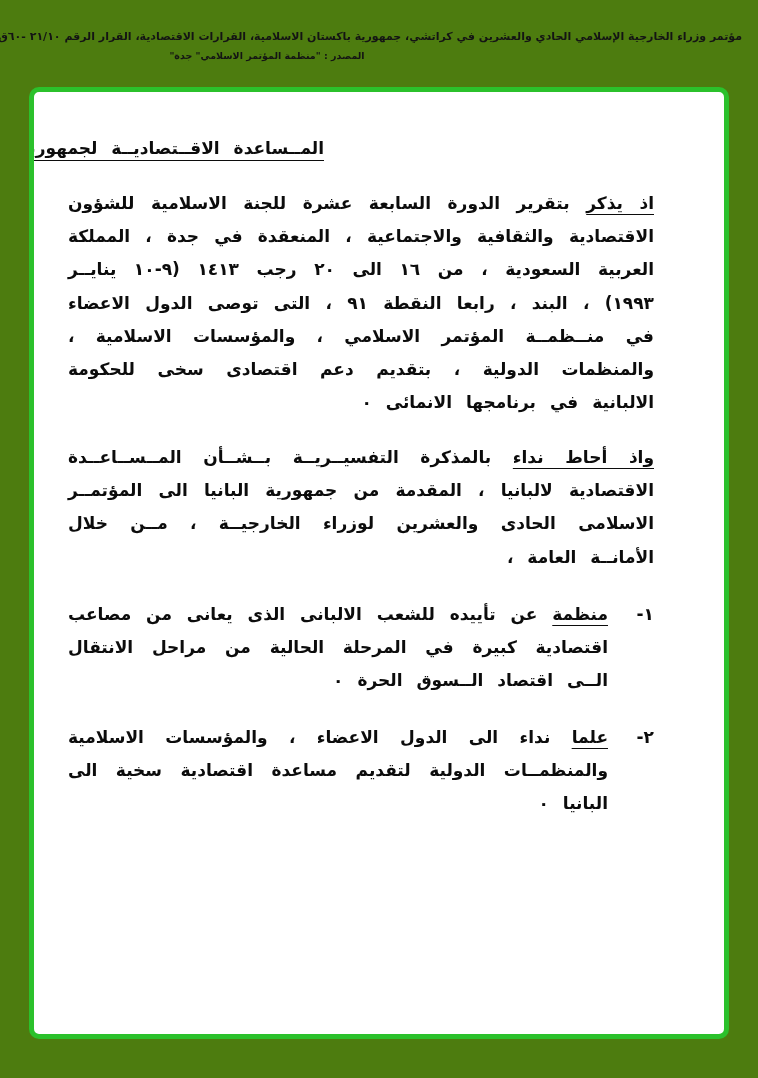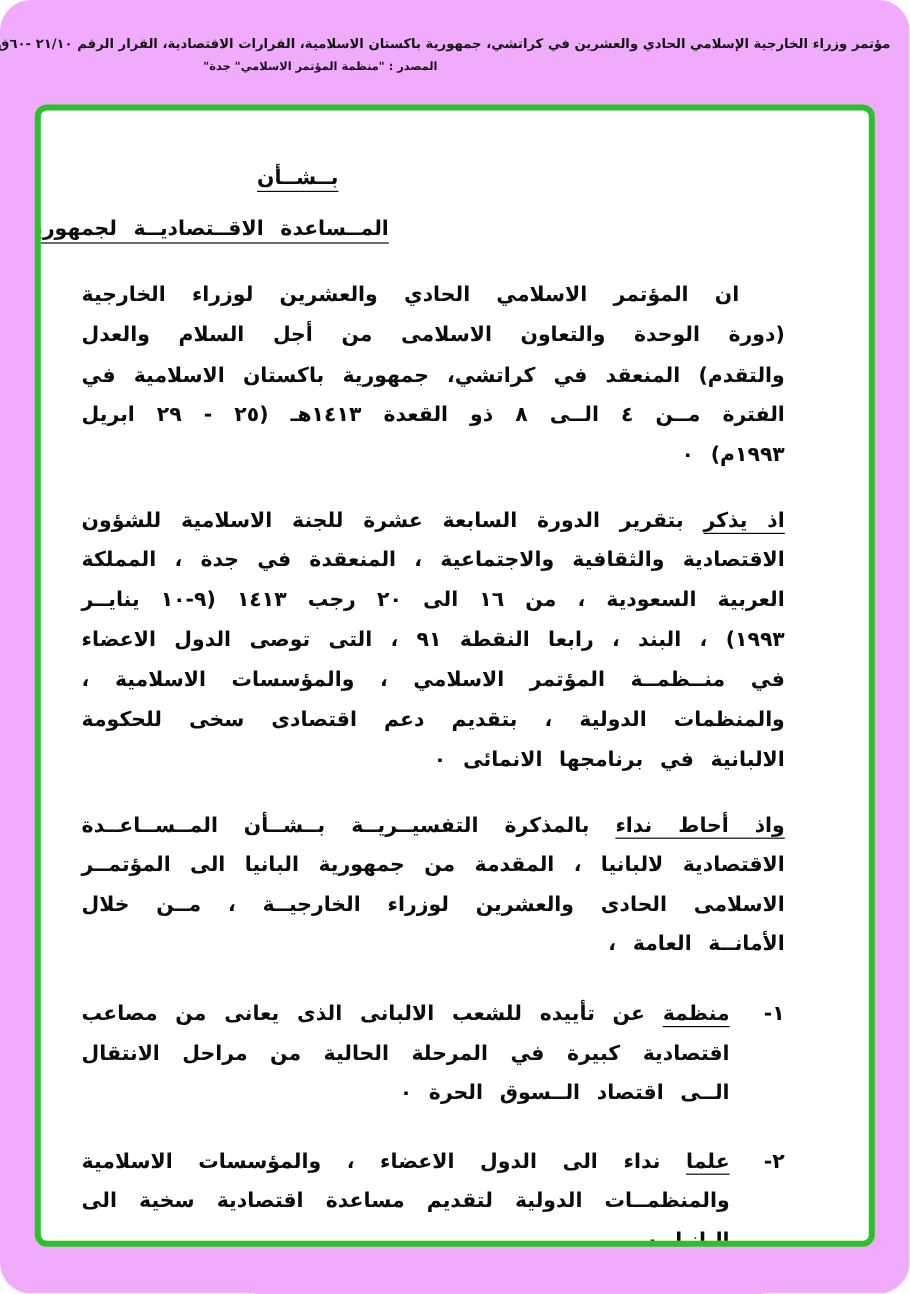--- a/index.html
+++ b/index.html
@@ -9,22 +9,21 @@
     height: 1078px;
     font-family: "DejaVu Sans", sans-serif;
     color: #141414;
     overflow: hidden;
   }
   .page {
     position: relative;
     width: 758px;
     height: 1078px;
     padding-top: 30px;
-    background: #f0abfc;
-    border-radius: 26px;
+    background: #4d7c0f;
   }
   .scan-header { direction: rtl; }
   .scan-header-line1 {
     font-size: 11px;
     font-weight: 700;
     text-align: center;
     padding: 0 16px;
     white-space: nowrap;
     letter-spacing: 0;
   }
@@ -106,25 +105,23 @@
 
   <div class="scan-header">
     <div class="scan-header-line1">مؤتمر وزراء الخارجية الإسلامي الحادي والعشرين في كراتشي، جمهورية باكستان الاسلامية، القرارات الاقتصادية، القرار الرقم ٢١/١٠ -٦٠ق</div>
     <div class="scan-header-line2">المصدر :  "منظمة المؤتمر الاسلامي" جدة"</div>
   </div>
 
   <div class="green-frame">
     <div class="doc-content">
 
 
-      <div class="doc-subject-label">بــشــأن</div>
 
       <div class="doc-subject">المــساعدة الاقــتصاديــة لجمهوريــة البــانيــا</div>
 
-      <p class="para indent"><span class="lead"></span><span>ان المؤتمر الاسلامي الحادي والعشرين لوزراء الخارجية (دورة الوحدة والتعاون الاسلامى من أجل السلام والعدل والتقدم) المنعقد في كراتشي، جمهورية باكستان الاسلامية في الفترة مــن ٤ الــى ٨ ذو القعدة ١٤١٣هـ (٢٥ - ٢٩ ابريل ١٩٩٣م) ٠</span></p>
 
       <p class="para"><span class="lead underline">اذ يذكر</span><span> بتقرير الدورة السابعة عشرة للجنة الاسلامية للشؤون الاقتصادية والثقافية والاجتماعية ، المنعقدة في جدة ، المملكة العربية السعودية ، من ١٦ الى ٢٠ رجب ١٤١٣ (٩-١٠ ينايــر ١٩٩٣) ، البند ، رابعا النقطة ٩١ ، التى توصى الدول الاعضاء في منــظمــة المؤتمر الاسلامي ، والمؤسسات الاسلامية ، والمنظمات الدولية ، بتقديم دعم اقتصادى سخى للحكومة الالبانية في برنامجها الانمائى ٠</span></p>
 
       <p class="para"><span class="lead underline">واذ أحاط نداء</span><span> بالمذكرة التفسيــريــة بــشــأن المــســاعــدة الاقتصادية لالبانيا ، المقدمة من جمهورية البانيا الى المؤتمــر الاسلامى الحادى والعشرين لوزراء الخارجيــة ، مــن خلال الأمانــة العامة ،</span></p>
 
       <div class="item">
         <span class="num">١-</span>
         <p class="item-text"><span class="lead underline">منظمة</span><span> عن تأييده للشعب الالبانى الذى يعانى من مصاعب اقتصادية كبيرة في المرحلة الحالية من مراحل الانتقال الــى اقتصاد الــسوق الحرة ٠</span></p>
       </div>
 

